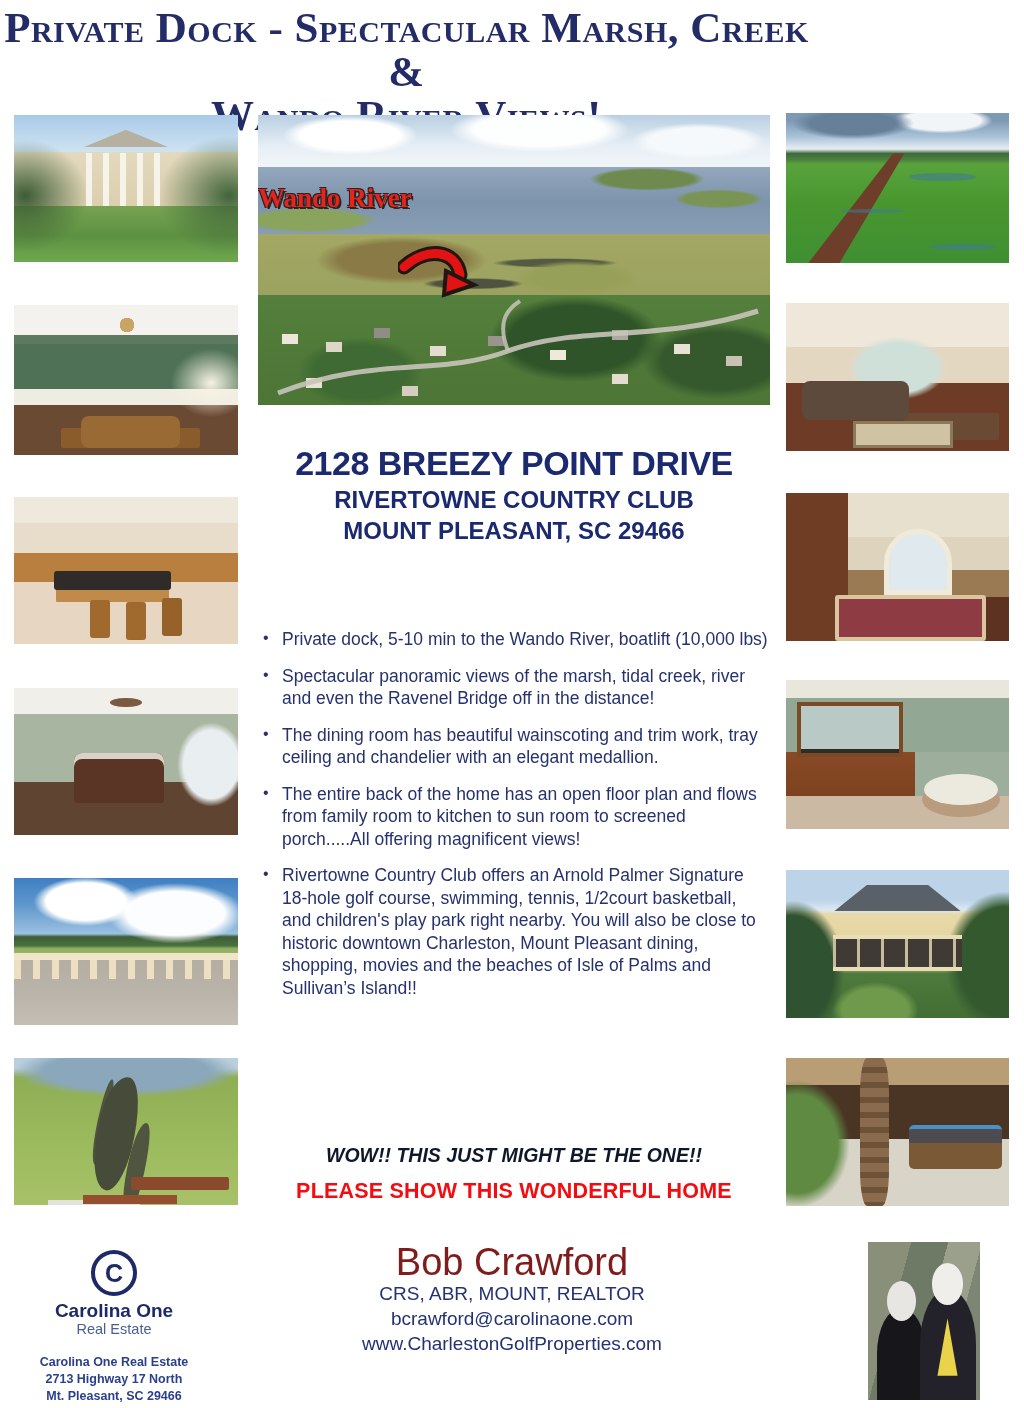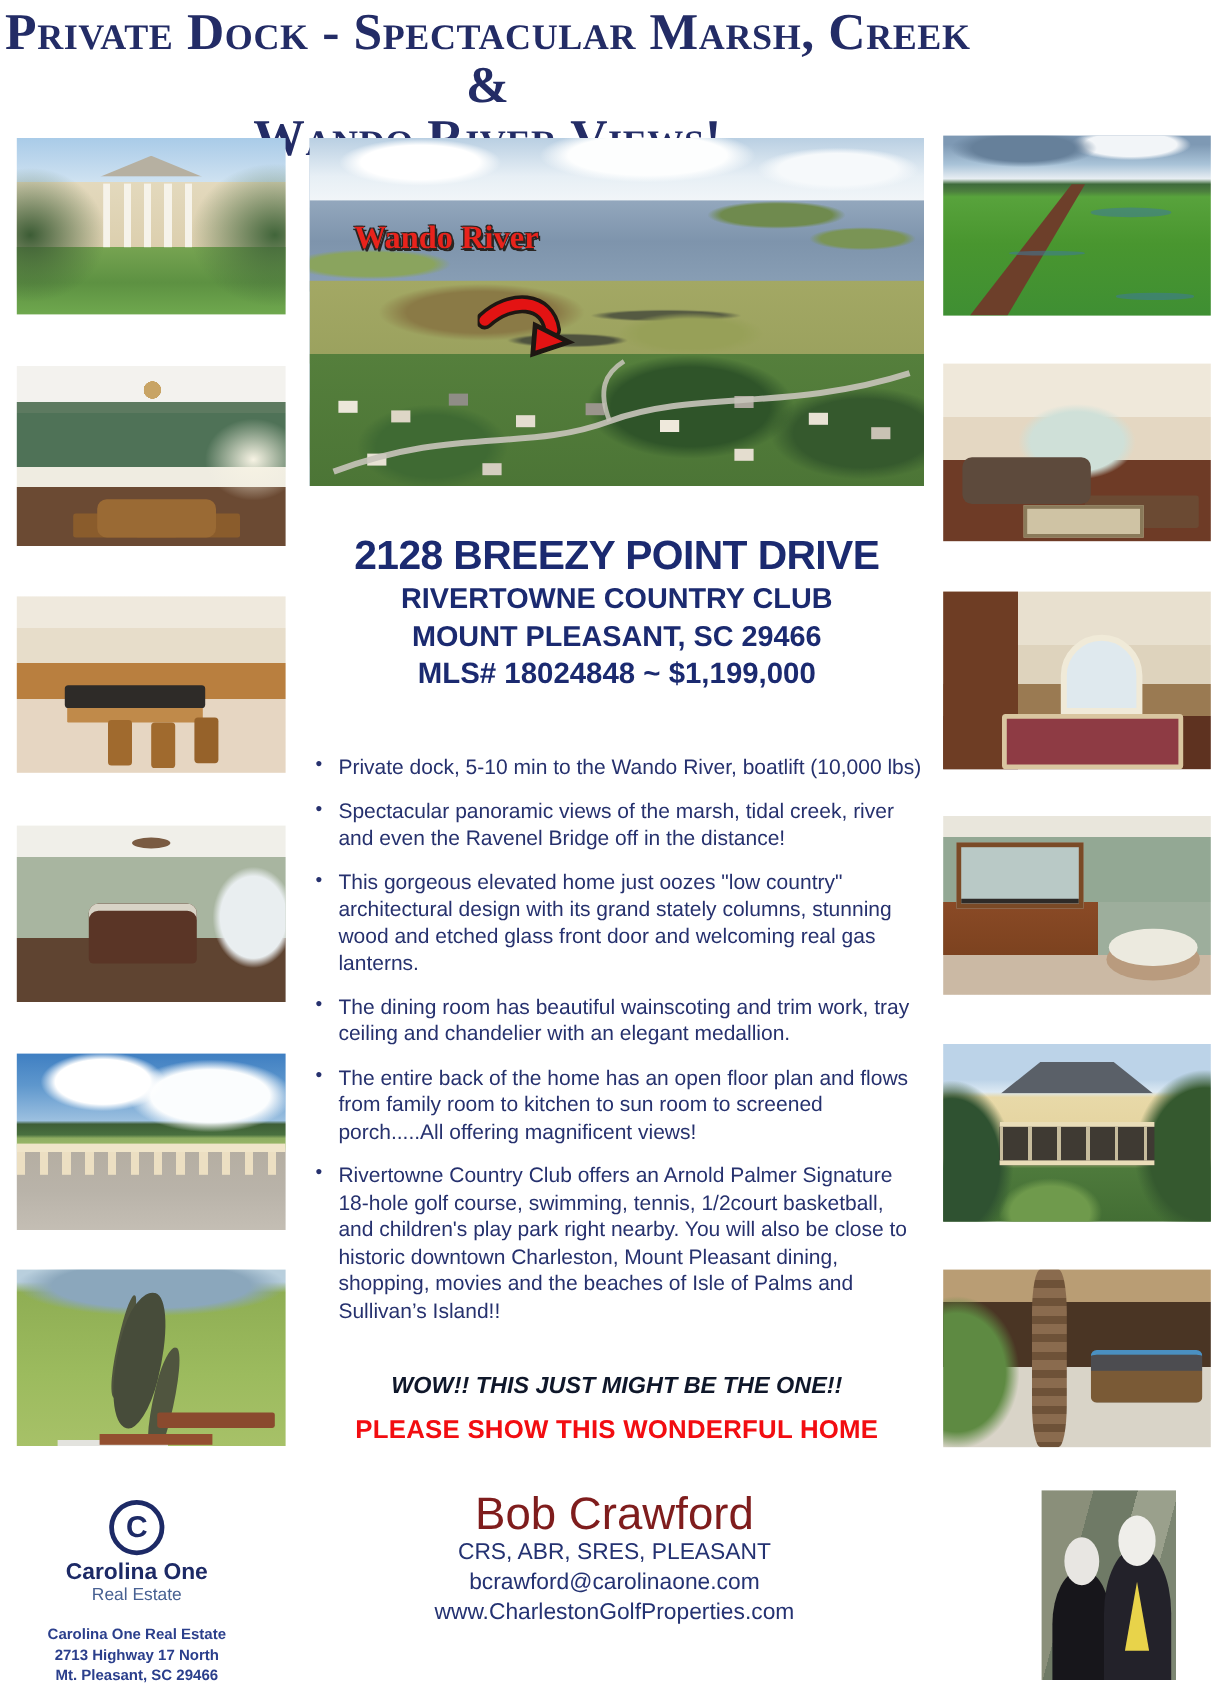--- a/index.html
+++ b/index.html
@@ -155,21 +155,21 @@
     radial-gradient(110px 55px at 90% 60%,#35592d 0 52%,rgba(53,89,45,0) 70%),
     linear-gradient(180deg,#557f3c,#4c7536);}
   .aer-trees::before{content:"";position:absolute;left:24px;top:36%;width:16px;height:10px;background:#ece7da;
     box-shadow:44px 8px 0 #ded6c6,92px -6px 0 #8f8d86,148px 12px 0 #e4ddcf,206px 2px 0 #9a958c,
     268px 16px 0 #efe9dc,330px -4px 0 #ada89e,392px 10px 0 #e8e2d4,444px 22px 0 #c9c2b4,
     24px 44px 0 #e8e2d4,120px 52px 0 #d5cec0,330px 40px 0 #e4ddcf;}
   .aer-road{position:absolute;left:0;top:0;width:100%;height:100%;}
 
   .river-label{position:absolute;right:56px;top:68px;font-family:"Liberation Serif",serif;
     font-weight:bold;font-size:27px;color:#e8231c;
-    text-shadow:2px 2px 0 #2a2522,-1px -1px 0 #2a2522,1px -1px 0 #2a2522,-1px 1px 0 #2a2522;padding-left:37px;}
+    text-shadow:2px 2px 0 #2a2522,-1px -1px 0 #2a2522,1px -1px 0 #2a2522,-1px 1px 0 #2a2522;}
   .locator{position:absolute;left:140px;top:128px;width:94px;height:66px;}
 
   
   .listing{position:absolute;left:258px;top:442px;width:512px;text-align:center;color:#1b2a70;font-weight:bold;}
   .listing .addr{font-size:34px;line-height:42px;letter-spacing:-.5px;}
   .listing .sub{font-size:24px;line-height:31px;}
   .listing .mls{font-size:24.5px;line-height:32px;}
 
   
   .bullets{position:absolute;left:258px;top:628px;width:512px;margin:0;padding:0;list-style:none;
@@ -242,27 +242,25 @@
       <path d="M6 24 C 28 4, 58 6, 62 32" fill="none" stroke="#1e1712" stroke-width="15" stroke-linecap="round"></path>
       <path d="M6 24 C 28 4, 58 6, 62 32" fill="none" stroke="#e31313" stroke-width="9" stroke-linecap="round"></path>
       <polygon points="48,28 76,42 46,52" fill="#e31313" stroke="#1e1712" stroke-width="4"></polygon>
     </svg>
   </div>
 
   <div class="listing">
     <div class="addr">2128 BREEZY POINT DRIVE</div>
     <div class="sub">RIVERTOWNE COUNTRY CLUB</div>
     <div class="sub">MOUNT PLEASANT, SC 29466</div>
-    <div class="mls">MLS# 18024848 ~ $1,199,000</div>
   </div>
 
   <ul class="bullets">
     <li>Private dock, 5-10 min to the Wando River, boatlift (10,000 lbs)</li>
     <li>Spectacular panoramic views of the marsh, tidal creek, river and even the Ravenel Bridge off in the distance!</li>
-    <li>This gorgeous elevated home just oozes "low country" architectural design with its grand stately columns, stunning wood and etched glass front door and welcoming real gas lanterns.</li>
     <li>The dining room has beautiful wainscoting and trim work, tray ceiling and chandelier with an elegant medallion.</li>
     <li>The entire back of the home has an open floor plan and flows from family room to kitchen to sun room to screened porch.....All offering magnificent views!</li>
     <li>Rivertowne Country Club offers an Arnold Palmer Signature 18-hole golf course, swimming, tennis, 1/2court basketball, and children's play park right nearby. You will also be close to historic downtown Charleston, Mount Pleasant dining, shopping, movies and the beaches of Isle of Palms and Sullivan’s Island!!</li>
   </ul>
 
   <div class="wow">WOW!! THIS JUST MIGHT BE THE ONE!!</div>
   <div class="show">PLEASE SHOW THIS WONDERFUL HOME</div>
 
   <div class="brokerage">
     <div class="logo-mark">C</div>
@@ -270,21 +268,21 @@
     <div class="brand-sub">Real Estate</div>
     <div class="office">
       <div>Carolina One Real Estate</div>
       <div>2713 Highway 17 North</div>
       <div>Mt. Pleasant, SC 29466</div>
     </div>
   </div>
 
   <div class="agent">
     <div class="name">Bob Crawford</div>
-    <div class="line">CRS, ABR, SRES, PLEASANT</div>
+    <div class="line">CRS, ABR, MOUNT, REALTOR</div>
     <div class="line">bcrawford@carolinaone.com</div>
     <div class="line">www.CharlestonGolfProperties.com</div>
   </div>
 
   <div class="agent-photo" title="Portrait of Bob Crawford and spouse in front of a live oak">
     <div class="fig fig-w"></div>
     <div class="fig fig-m"></div>
   </div>
 
 </div>

